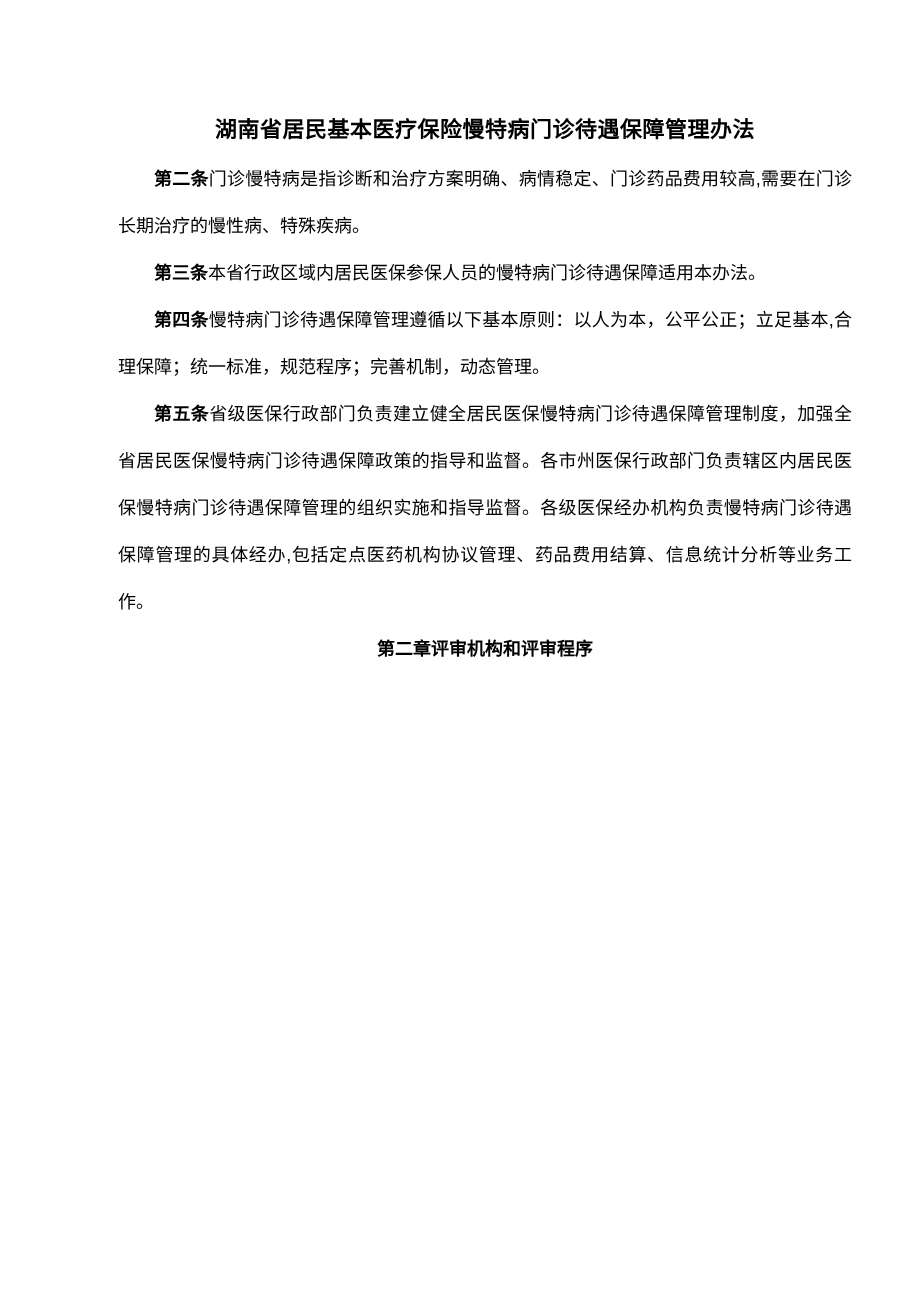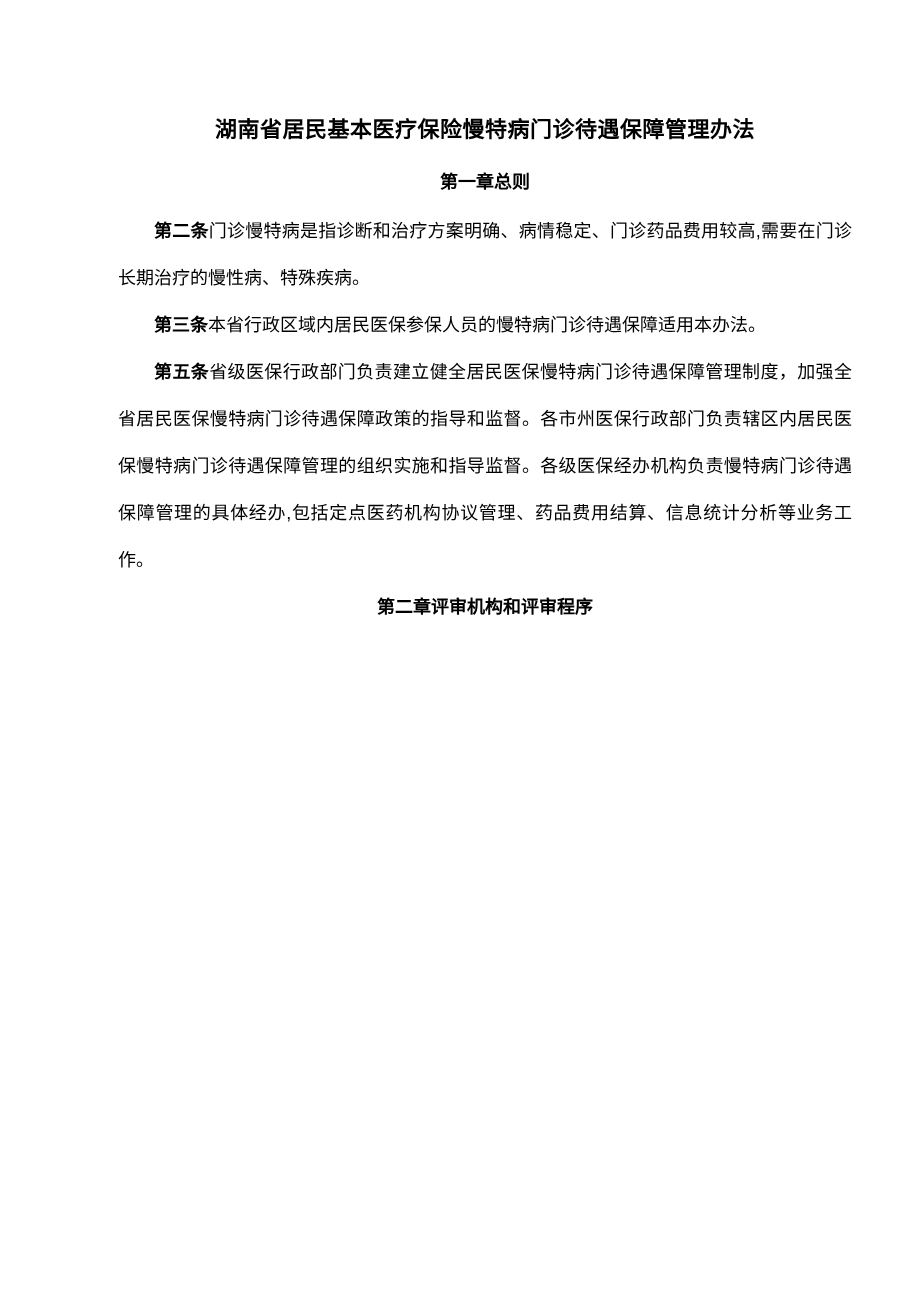--- a/index.html
+++ b/index.html
@@ -53,26 +53,26 @@
     font-weight: bold;
   }
 </style>
 </head>
 <body>
 
 <div class="page">
 
   <h1 class="doc-title">湖南省居民基本医疗保险慢特病门诊待遇保障管理办法</h1>
 
-  <h2 class="chapter-heading">第一章总则</h2>
 
 
   <p class="article"><strong class="lead">第二条</strong><span>门诊慢特病是指诊断和治疗方案明确、病情稳定、门诊药品费用较高,需要在门诊长期治疗的慢性病、特殊疾病。</span></p>
 
   <p class="article"><strong class="lead">第三条</strong><span>本省行政区域内居民医保参保人员的慢特病门诊待遇保障适用本办法。</span></p>
 
+  <p class="article"><strong class="lead">第四条</strong><span>慢特病门诊待遇保障管理遵循以下基本原则：以人为本，公平公正；立足基本,合理保障；统一标准，规范程序；完善机制，动态管理。</span></p>
 
   <p class="article"><strong class="lead">第五条</strong><span>省级医保行政部门负责建立健全居民医保慢特病门诊待遇保障管理制度，加强全省居民医保慢特病门诊待遇保障政策的指导和监督。各市州医保行政部门负责辖区内居民医保慢特病门诊待遇保障管理的组织实施和指导监督。各级医保经办机构负责慢特病门诊待遇保障管理的具体经办,包括定点医药机构协议管理、药品费用结算、信息统计分析等业务工作。</span></p>
 
 
   <h2 class="chapter-heading second">第二章评审机构和评审程序</h2>
 
 </div>
 
 </body></html>

